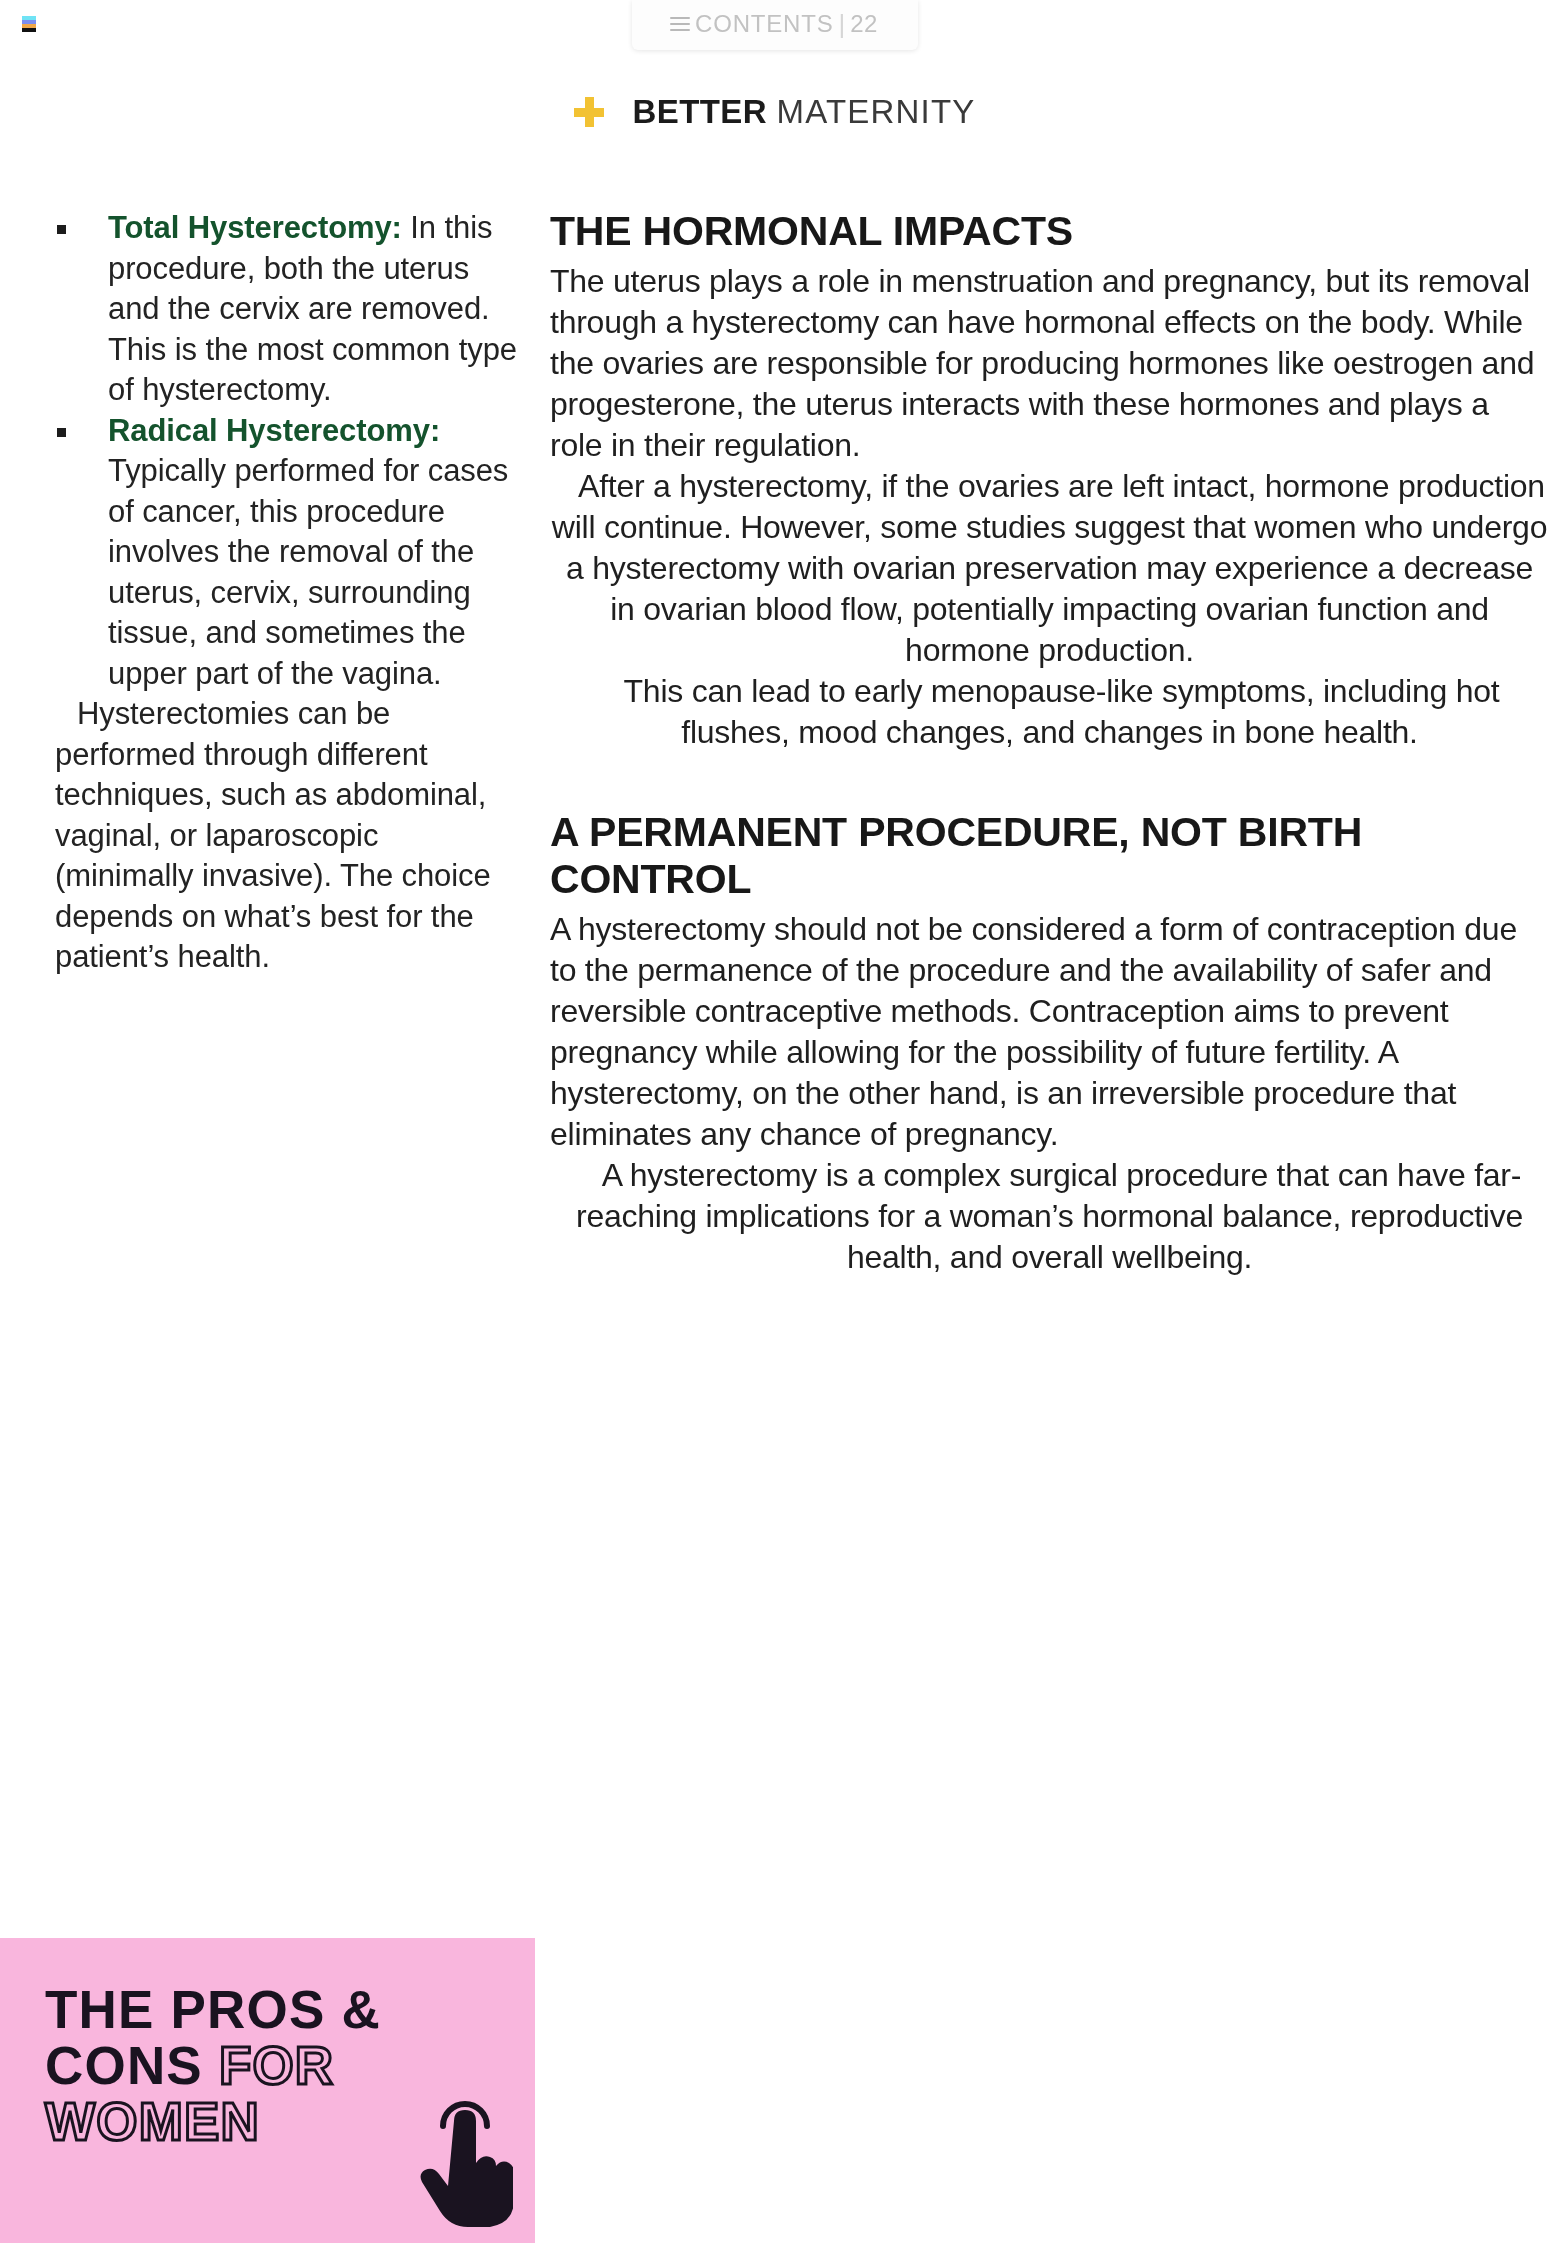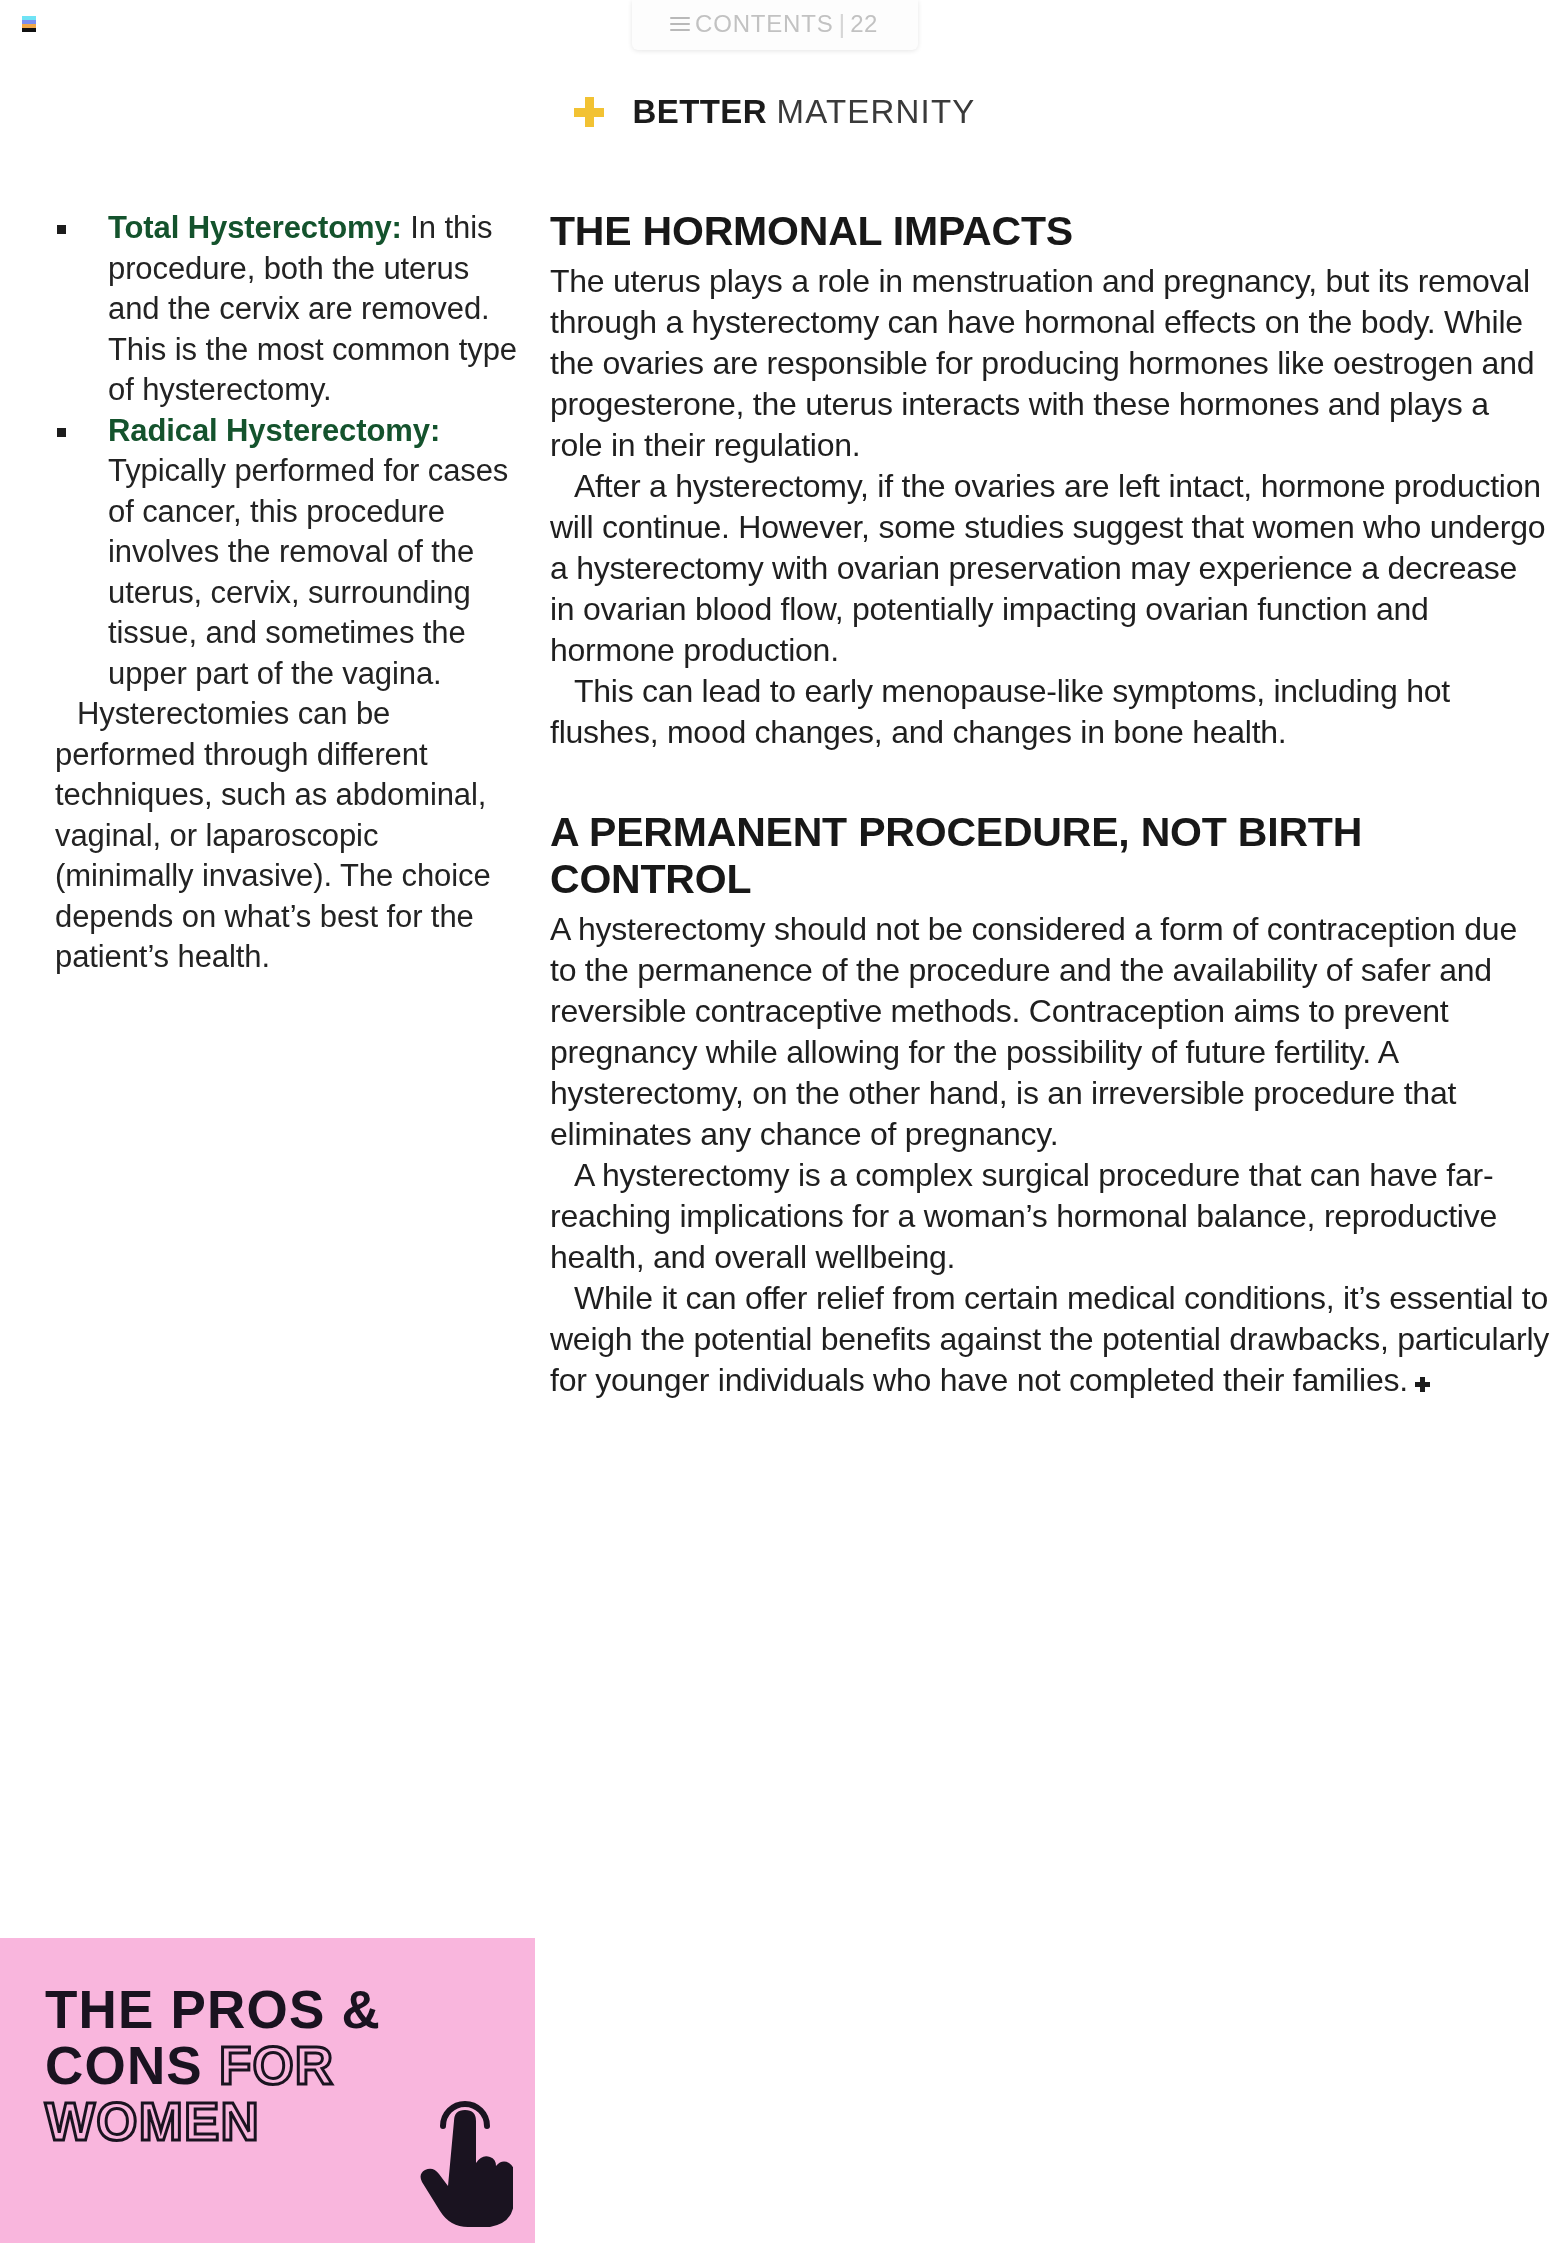--- a/index.html
+++ b/index.html
@@ -151,21 +151,21 @@
     line-height: 47px;
     margin-bottom: 6px;
   }
   h2.sect.second { margin-top: 56px; }
   p.body {
     font-size: 32px;
     line-height: 41px;
     color: #1f1f1f;
     letter-spacing: -0.25px;
   }
-  p.body.indent { text-indent: 24px; }
+  p.body.indent { text-indent: 24px; text-align: center; }
   .end-mark {
     display: inline-block;
     position: relative;
     width: 15px; height: 15px;
     margin-left: 7px;
     vertical-align: -1px;
   }
   .end-mark::before, .end-mark::after {
     content:""; position:absolute; background:#1b1b1b;
   }
@@ -231,17 +231,16 @@
 
     <div class="col-right">
       <h2 class="sect">THE HORMONAL IMPACTS</h2>
       <p class="body">The uterus plays a role in menstruation and pregnancy, but its removal through a hysterectomy can have hormonal effects on the body. While the ovaries are responsible for producing hormones like oestrogen and progesterone, the uterus interacts with these hormones and plays a role in their regulation.</p>
       <p class="body indent">After a hysterectomy, if the ovaries are left intact, hormone production will continue. However, some studies suggest that women who undergo a hysterectomy with ovarian preservation may experience a decrease in ovarian blood flow, potentially impacting ovarian function and hormone production.</p>
       <p class="body indent">This can lead to early menopause-like symptoms, including hot flushes, mood changes, and changes in bone health.</p>
 
       <h2 class="sect second">A PERMANENT PROCEDURE, NOT BIRTH CONTROL</h2>
       <p class="body">A hysterectomy should not be considered a form of contraception due to the permanence of the procedure and the availability of safer and reversible contraceptive methods. Contraception aims to prevent pregnancy while allowing for the possibility of future fertility. A hysterectomy, on the other hand, is an irreversible procedure that eliminates any chance of pregnancy.</p>
       <p class="body indent">A hysterectomy is a complex surgical procedure that can have far-reaching implications for a woman’s hormonal balance, reproductive health, and overall wellbeing.</p>
-      <p class="body indent"><span>While it can offer relief from certain medical conditions, it’s essential to weigh the potential benefits against the potential drawbacks, particularly for younger individuals who have not completed their families.</span><span class="end-mark"></span></p>
     </div>
 
   </div>
 </div>
 
 </body></html>

